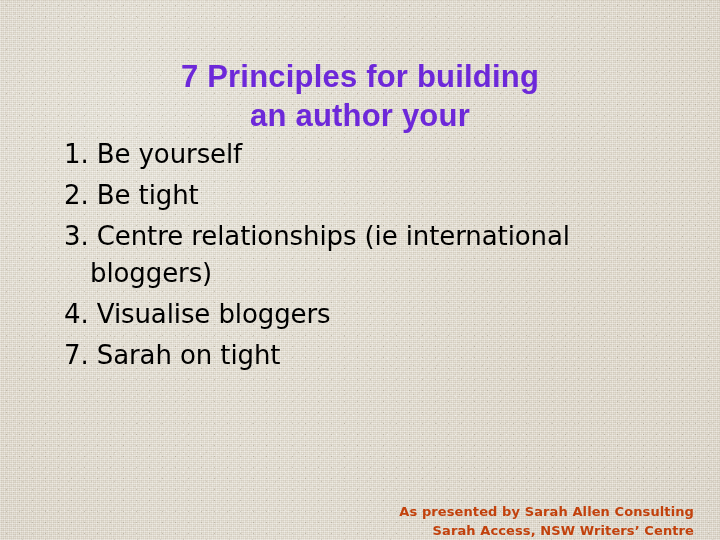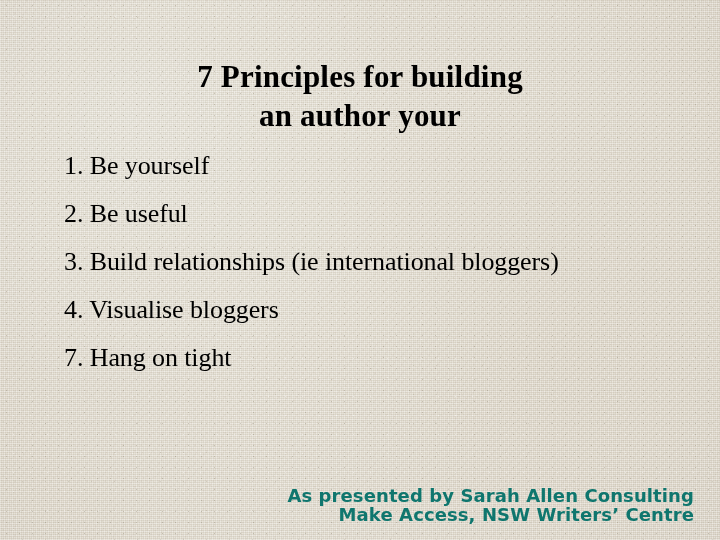--- a/index.html
+++ b/index.html
@@ -77,26 +77,26 @@
     color: #000000;
   }
 
   
   #title {
     position: absolute;
     left: 0;
     top: 36px;
     width: 720px;
     text-align: center;
-    font-family: Liberation Serif, serif;
+    font-family: Liberation Sans, sans-serif;
     font-weight: bold;
     font-size: 31px;
     line-height: 39px;
     letter-spacing: 0.2px;
-    color: #000000;
+    color: #6d28d9;
   }
   #title .title-line {
     display: block;
     white-space: nowrap;
   }
 
   
   #principles-list {
     position: absolute;
     left: 64px;
@@ -109,42 +109,41 @@
     font-weight: normal;
     font-size: 26px;
     line-height: 37px;
     letter-spacing: -0.1px;
     color: #000000;
   }
   #principles-list .principle-item {
     display: block;
     padding-left: 26px;   
     text-indent: -26px;
-    margin: 11px 0 4px 0;
-    font-family: Liberation Serif, serif;
+    margin: 0 0 4px 0;
   }
   #principles-list .principle-number {
     display: inline;
   }
   #principles-list .principle-text {
     display: inline;
   }
 
   
   #footer-credit {
     position: absolute;
     right: 26px;
-    bottom: 16px;
+    bottom: 0;
     text-align: right;
     font-family: "DejaVu Sans", sans-serif;
     font-weight: bold;
-    font-size: 18px;
+    font-size: 13px;
     line-height: 19px;
     letter-spacing: 0.1px;
-    color: #0f766e;
+    color: #c2410c;
   }
   #footer-credit .footer-line {
     display: block;
     white-space: nowrap;
   }
 </style>
 </head>
 <body>
 
 <div id="slide">
@@ -159,35 +158,35 @@
       <span class="title-line">an author your</span>
     </h1>
 
     <ol id="principles-list">
       <li class="principle-item">
         <span class="principle-number">1.</span>
         <span class="principle-text">Be yourself</span>
       </li>
       <li class="principle-item">
         <span class="principle-number">2.</span>
-        <span class="principle-text">Be useful</span>
+        <span class="principle-text">Be tight</span>
       </li>
       <li class="principle-item">
         <span class="principle-number">3.</span>
-        <span class="principle-text">Build relationships (ie international bloggers)</span>
+        <span class="principle-text">Centre relationships (ie international bloggers)</span>
       </li>
       <li class="principle-item">
         <span class="principle-number">4.</span>
         <span class="principle-text">Visualise bloggers</span>
       </li>
       <li class="principle-item">
         <span class="principle-number">7.</span>
-        <span class="principle-text">Hang on tight</span>
+        <span class="principle-text">Sarah on tight</span>
       </li>
     </ol>
 
     <div id="footer-credit">
       <span class="footer-line">As presented by Sarah Allen Consulting</span>
-      <span class="footer-line">Make Access, NSW Writers’ Centre</span>
+      <span class="footer-line">Sarah Access, NSW Writers’ Centre</span>
     </div>
 
   </div>
 </div>
 
 </body></html>

